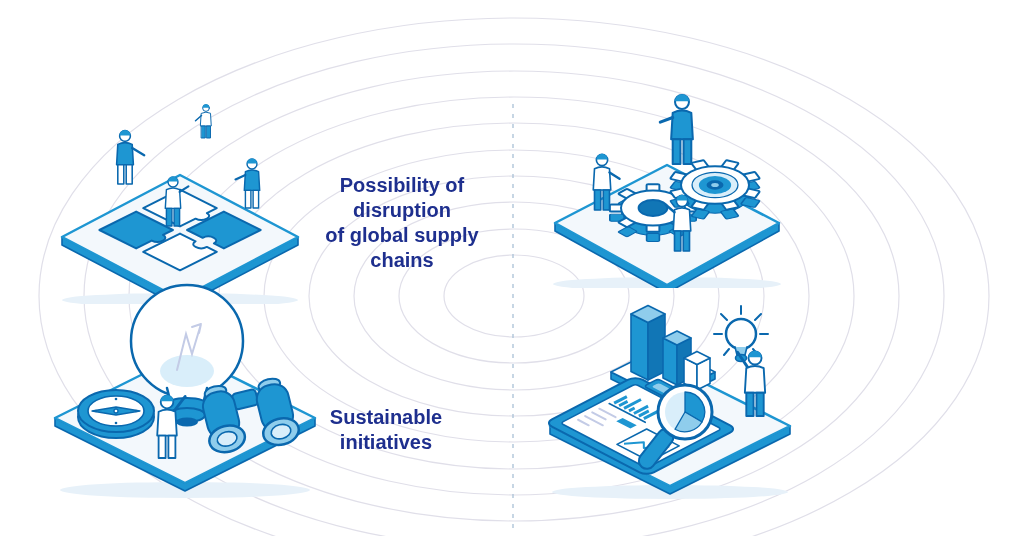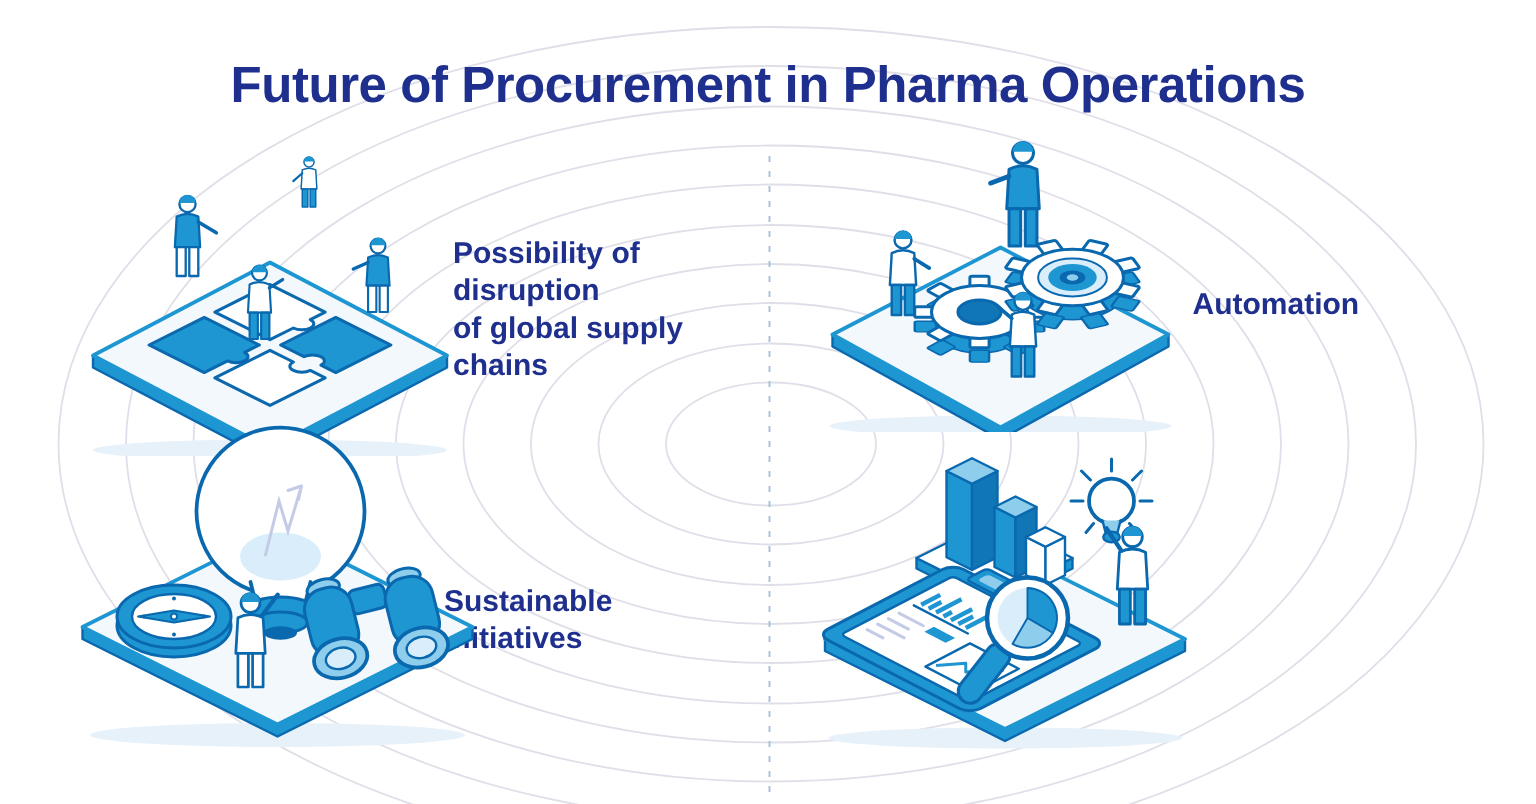--- a/index.html
+++ b/index.html
@@ -6,22 +6,22 @@
   #canvas{
     position:relative;width:1024px;height:536px;overflow:hidden;background:#fff;
     font-family:"Liberation Sans","DejaVu Sans",sans-serif;
   }
   #bg-rings{position:absolute;left:0;top:0;}
   .title{
     position:absolute;left:0;top:38px;width:1024px;text-align:center;
     font-size:34px;font-weight:bold;letter-spacing:-0.3px;color:var(--navy);
   }
   .q-label{
-    position:absolute;text-align:left;font-weight:bold;color:var(--navy);
-    font-size:20px;line-height:1.25;white-space:pre-line;
+    position:absolute;text-align:center;font-weight:bold;color:var(--navy);
+    font-size:20px;line-height:1.25;white-space:pre-line;margin-top:16px;
   }
   #label-tl{left:302px;top:157px;width:200px;}
   #label-tr{left:795px;top:191px;width:196px;}
   #label-bl{left:296px;top:389px;width:180px;}
   #label-br{left:790px;top:368px;width:200px;}
   .illus{position:absolute;}
   #illus-tl{left:55px;top:92px;}
   #illus-tr{left:545px;top:88px;}
   #illus-bl{left:48px;top:278px;}
   #illus-br{left:545px;top:276px;}
@@ -50,27 +50,25 @@
       <ellipse cx="514" cy="296" rx="250" ry="146"></ellipse>
       <ellipse cx="514" cy="296" rx="295" ry="173"></ellipse>
       <ellipse cx="514" cy="296" rx="340" ry="199"></ellipse>
       <ellipse cx="514" cy="296" rx="385" ry="225"></ellipse>
       <ellipse cx="514" cy="296" rx="430" ry="252"></ellipse>
       <ellipse cx="514" cy="296" rx="475" ry="278"></ellipse>
     </g>
     <line x1="513" y1="104" x2="513" y2="532" stroke="var(--dash)" stroke-width="1.3" stroke-dasharray="4 6"></line>
   </svg>
 
-  <div class="title">Future of Procurement in Pharma Operations</div>
 
   <div id="label-tl" class="q-label">Possibility of
 disruption
 of global supply
 chains</div>
-  <div id="label-tr" class="q-label">Automation</div>
   <div id="label-bl" class="q-label">Sustainable
 initiatives</div>
 
   <svg id="illus-tl" class="illus" width="250" height="212" viewBox="0 0 250 212">
     <ellipse class="f-sh" cx="125" cy="208" rx="118" ry="7"></ellipse>
     <g>
       <path class="f-b s-o w15" d="M7,145 L125,207 L243,145 L243,153 L125,215 L7,153 Z"></path>
       <path class="f-plat s-b w25" d="M7,145 L125,83 L243,145 L125,207 Z"></path>
     </g>
     <g transform="translate(125,138) scale(1,0.5) rotate(45)">

